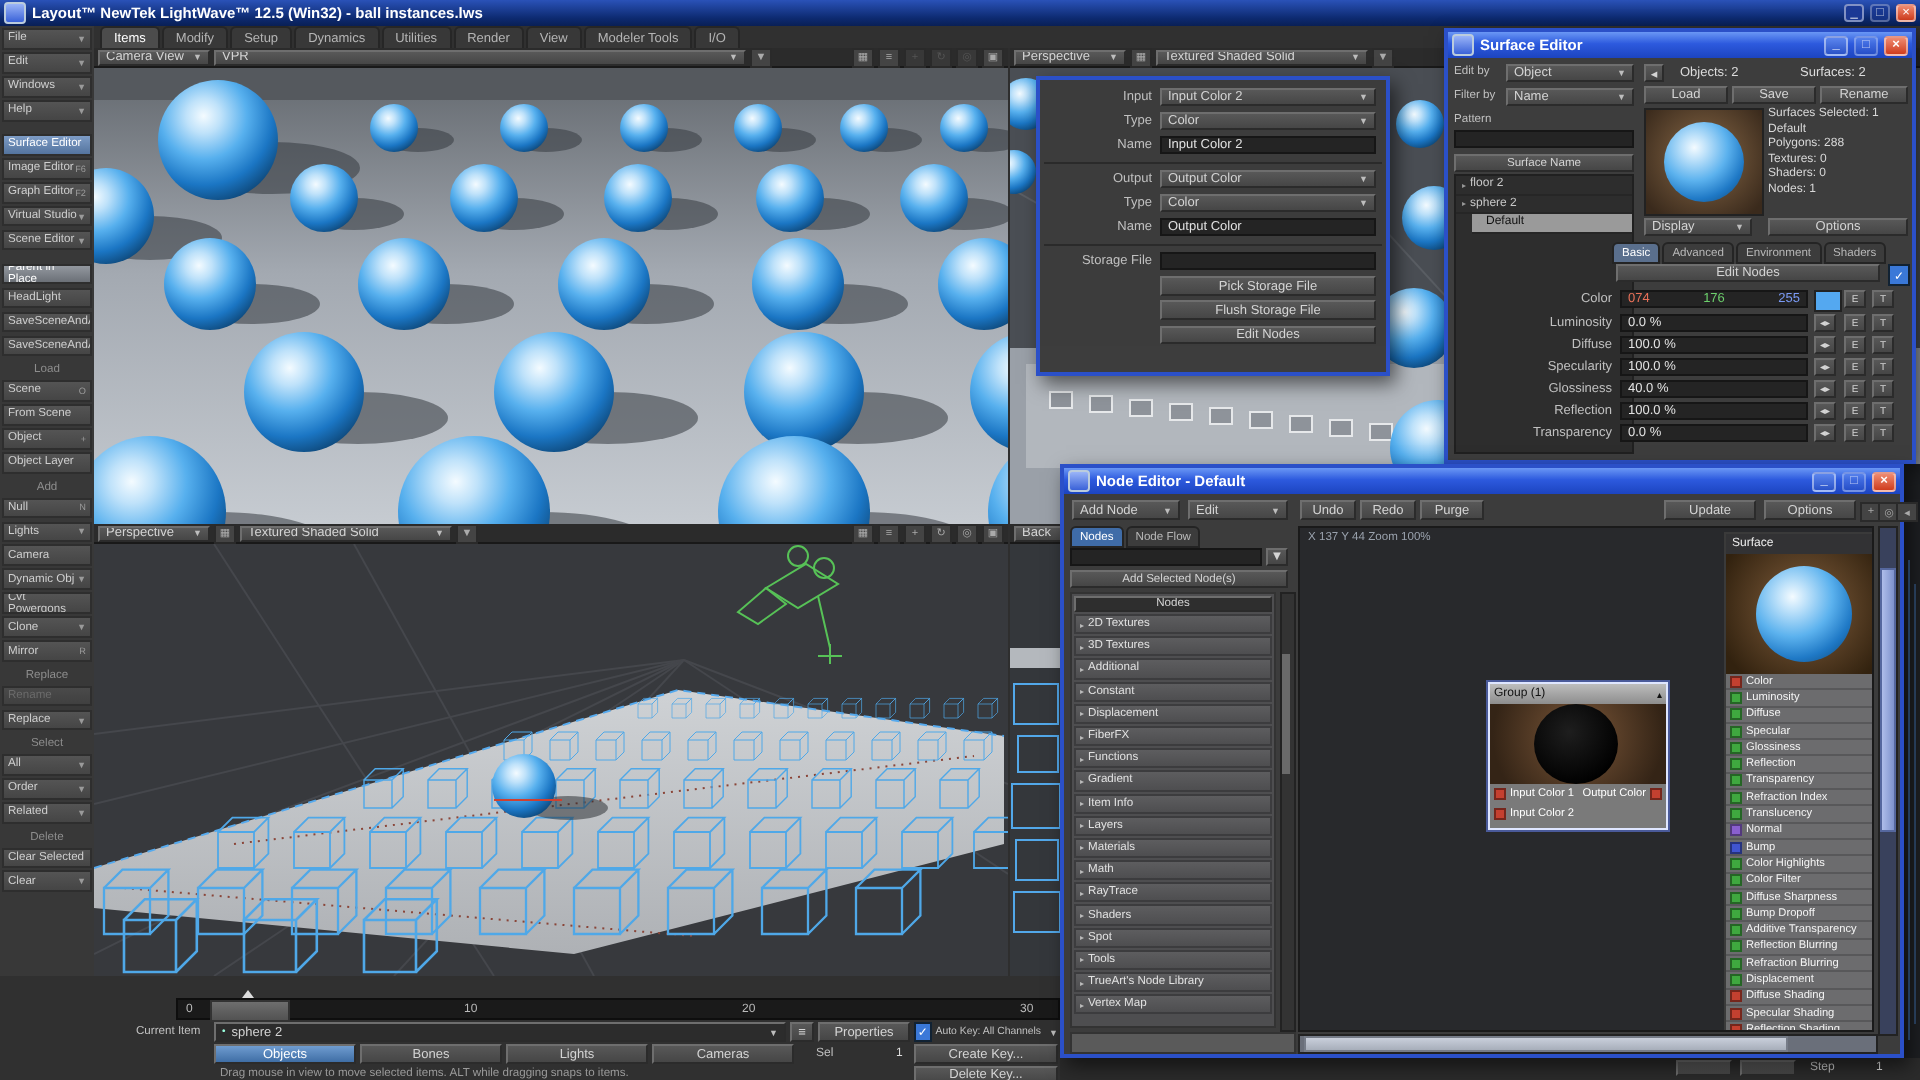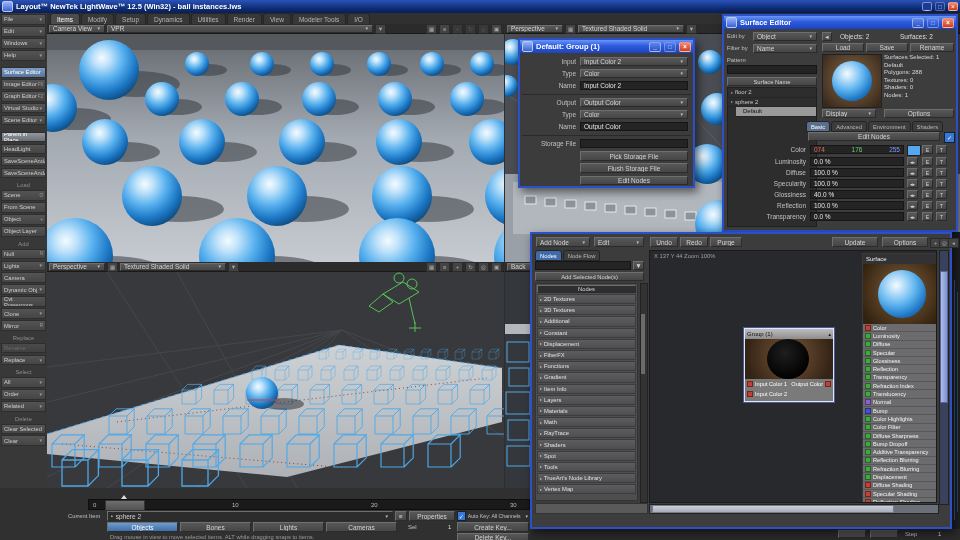--- a/index.html
+++ b/index.html
@@ -643,27 +643,20 @@
   <div class="lbl abs" style="left:110px;top:534px;font-size:5.8px;color:#9a9a9a;">Drag mouse in view to move selected items. ALT while dragging snaps to items.</div>
 
   <div class="abs" style="left:530px;top:529px;width:430px;height:11px;background:#2b2b2b;">
     <div class="btn abs" style="left:308px;top:1px;width:28px;height:8px;color:#777;"></div>
     <div class="btn abs" style="left:340px;top:1px;width:28px;height:8px;color:#777;"></div>
     <span class="lbl abs" style="left:375px;top:2px;font-size:6px;">Step</span>
     <span class="lbl abs" style="left:408px;top:2px;font-size:6px;color:#ddd;">1</span>
   </div>
 
   <div class="xpwin abs" style="left:518px;top:38px;width:177px;height:150px;z-index:20;">
-    <div class="xptitle">
-      <span class="wicon"></span>
-      <span class="ttl">Default: Group (1)</span>
-      <span class="xbtn min">_</span>
-      <span class="xbtn max">□</span>
-      <span class="xbtn close">×</span>
-    </div>
     <div style="position:relative;height:133px;background:#3c3c3c;">
       <span class="lbl rt abs" style="left:4px;top:5px;width:52px;">Input</span>
       <div class="btn drop abs" style="left:60px;top:4px;width:108px;height:9px;">
         <span>Input Color 2</span>
           <span class="arw">▼</span>
         </div>
       <span class="lbl rt abs" style="left:4px;top:17px;width:52px;">Type</span>
       <div class="btn drop abs" style="left:60px;top:16px;width:108px;height:9px;">
         <span>Color</span>
           <span class="arw">▼</span>
@@ -829,20 +822,27 @@
             <span class="field abs" style="left:86px;top:1px;width:94px;height:9px;">0.0 %</span>
             <span class="btn abs mini" style="left:183px;top:1px;">◂▸</span>
             <span class="btn abs mini" style="left:198px;top:1px;">E</span>
             <span class="btn abs mini" style="left:212px;top:1px;">T</span>
           </div>
         </div>
     </div>
   </div>
 
   <div class="xpwin abs" style="left:530px;top:232px;width:422px;height:297px;z-index:30;">
+    <div class="xptitle">
+      <span class="wicon"></span>
+      <span class="ttl">Node Editor - Default</span>
+      <span class="xbtn min">_</span>
+      <span class="xbtn max">□</span>
+      <span class="xbtn close">×</span>
+    </div>
     <div style="position:relative;height:280px;background:#3c3c3c;">
 
       <div class="btn drop abs" style="left:4px;top:3px;width:54px;height:10px;">
         <span>Add Node</span>
           <span class="arw">▼</span>
         </div>
       <div class="btn drop abs" style="left:62px;top:3px;width:50px;height:10px;">
         <span>Edit</span>
           <span class="arw">▼</span>
         </div>

